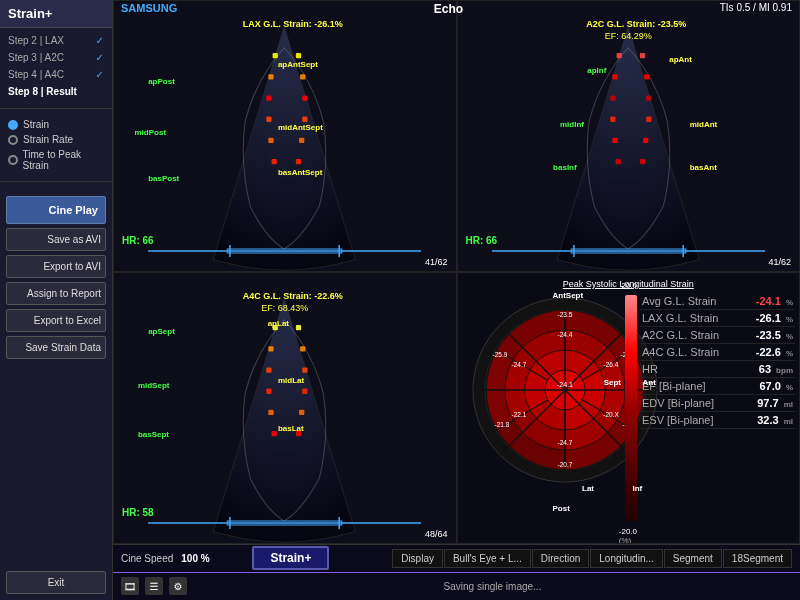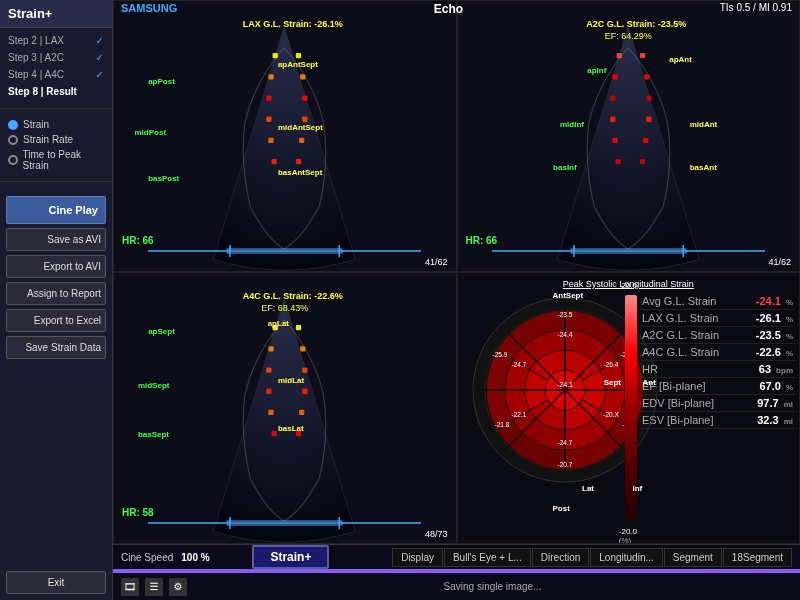--- a/index.html
+++ b/index.html
@@ -244,21 +244,21 @@
           </svg>
 
           <span class="label-point label-green" style="position:absolute;top:20%;left:10%;font-size:8px;">apSept</span>
           <span class="label-point label-yellow" style="position:absolute;top:17%;left:45%;font-size:8px;">apLat</span>
           <span class="label-point label-green" style="position:absolute;top:40%;left:7%;font-size:8px;">midSept</span>
           <span class="label-point label-yellow" style="position:absolute;top:38%;left:48%;font-size:8px;">midLat</span>
           <span class="label-point label-green" style="position:absolute;top:58%;left:7%;font-size:8px;">basSept</span>
           <span class="label-point label-yellow" style="position:absolute;top:56%;left:48%;font-size:8px;">basLat</span>
 
           <div class="quadrant-hr" style="color:#4f4;font-size:10px;font-weight:bold;position:absolute;bottom:25px;left:8px;">HR: 58</div>
-          <div class="quadrant-frame" style="position:absolute;bottom:4px;right:8px;color:#fff;font-size:9px;">48/73</div>
+          <div class="quadrant-frame" style="position:absolute;bottom:4px;right:8px;color:#fff;font-size:9px;">48/64</div>
 
           <svg width="80%" height="12" style="position:absolute;bottom:14px;left:10%;">
             <line x1="0" y1="6" x2="100%" y2="6" stroke="#4af" stroke-width="1.5"></line>
             <line x1="30%" y1="0" x2="30%" y2="12" stroke="#4af" stroke-width="1.5"></line>
             <line x1="70%" y1="0" x2="70%" y2="12" stroke="#4af" stroke-width="1.5"></line>
             <rect x="29%" y="4" width="42%" height="4" fill="none" stroke="#4af" stroke-width="1"></rect>
           </svg>
         </div>
 
         <div class="quadrant" style="position:relative;background:#0a0a15;grid-column:2;grid-row:2;">
@@ -365,21 +365,21 @@
               <span class="stat-label">ESV [Bi-plane]</span>
               <span class="stat-value">32.3 <span class="stat-unit">ml</span></span>
             </div>
           </div>
         </div>
 
       </div>
 
       <div class="bottom-bar" style="height:56px;background:#0a0a1a;border-top:1px solid #333;position:relative;">
 
-        <div style="display:flex;align-items:center;height:28px;padding:0 8px;gap:8px;border-bottom:4px solid #8b5cf6;">
+        <div style="display:flex;align-items:center;height:28px;padding:0 8px;gap:8px;border-bottom:1px solid #8b5cf6;">
           <span style="color:#ccc;font-size:10px;">Cine Speed</span>
           <span style="color:#fff;font-size:10px;font-weight:bold;">100 %</span>
 
           <div style="flex:1;display:flex;justify-content:center;">
             <button style="background:#1a1a6a;border:2px solid #5a5aaa;color:#fff;padding:3px 16px;font-size:12px;font-weight:bold;cursor:pointer;border-radius:2px;">Strain+</button>
           </div>
 
           <div style="display:flex;gap:1px;align-items:center;padding-left:20px;">
             <button class="bottom-tab">Display</button>
             <button class="bottom-tab">Bull's Eye + L...</button>

